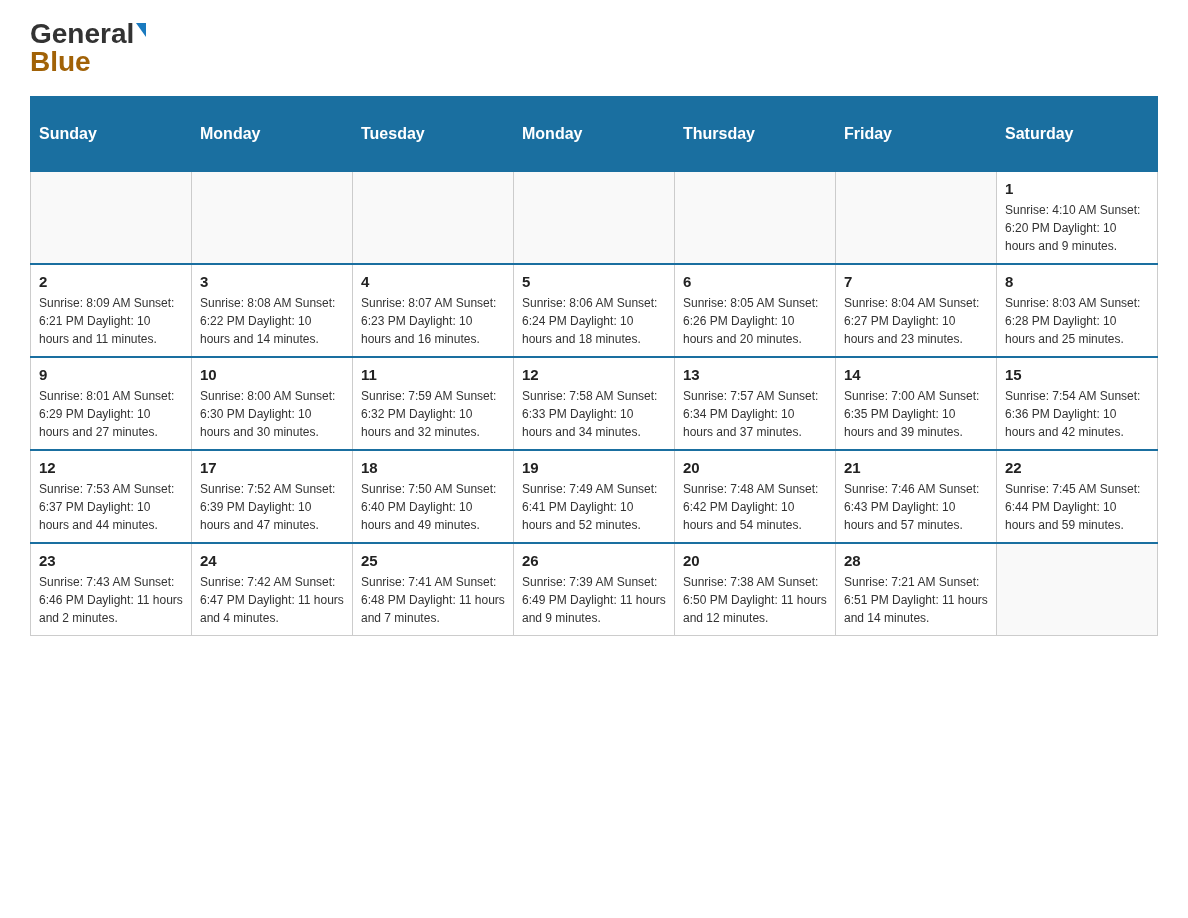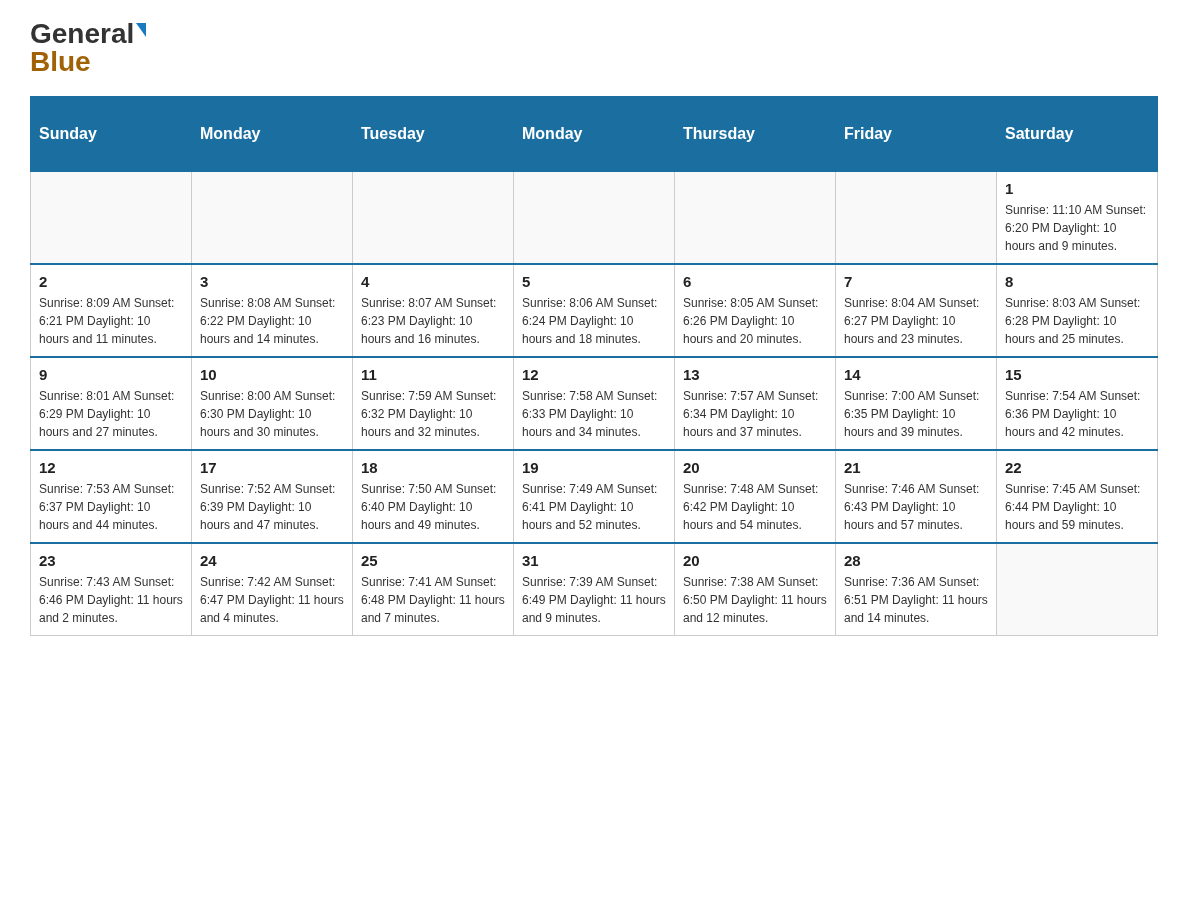--- a/index.html
+++ b/index.html
@@ -133,21 +133,21 @@
   <tbody>
   <tr>
         <td class="empty"></td>
         <td class="empty"></td>
         <td class="empty"></td>
         <td class="empty"></td>
         <td class="empty"></td>
         <td class="empty"></td>
         <td>
           <span class="day-number">1</span>
-          <div class="day-info">Sunrise: 11:10 AM
+          <div class="day-info">Sunrise: 4:10 AM
 Sunset: 6:20 PM
 Daylight: 10 hours and 9 minutes.</div>
         </td>
       </tr>
       <tr>
         <td>
           <span class="day-number">2</span>
           <div class="day-info">Sunrise: 8:09 AM
 Sunset: 6:21 PM
 Daylight: 10 hours and 11 minutes.</div>
@@ -290,33 +290,33 @@
 Sunset: 6:47 PM
 Daylight: 11 hours and 4 minutes.</div>
         </td>
         <td>
           <span class="day-number">25</span>
           <div class="day-info">Sunrise: 7:41 AM
 Sunset: 6:48 PM
 Daylight: 11 hours and 7 minutes.</div>
         </td>
         <td>
-          <span class="day-number">31</span>
+          <span class="day-number">26</span>
           <div class="day-info">Sunrise: 7:39 AM
 Sunset: 6:49 PM
 Daylight: 11 hours and 9 minutes.</div>
         </td>
         <td>
           <span class="day-number">20</span>
           <div class="day-info">Sunrise: 7:38 AM
 Sunset: 6:50 PM
 Daylight: 11 hours and 12 minutes.</div>
         </td>
         <td>
           <span class="day-number">28</span>
-          <div class="day-info">Sunrise: 7:36 AM
+          <div class="day-info">Sunrise: 7:21 AM
 Sunset: 6:51 PM
 Daylight: 11 hours and 14 minutes.</div>
         </td>
         <td class="empty"></td>
       </tr>
     </tbody>
 </table>
 
 </body></html>

